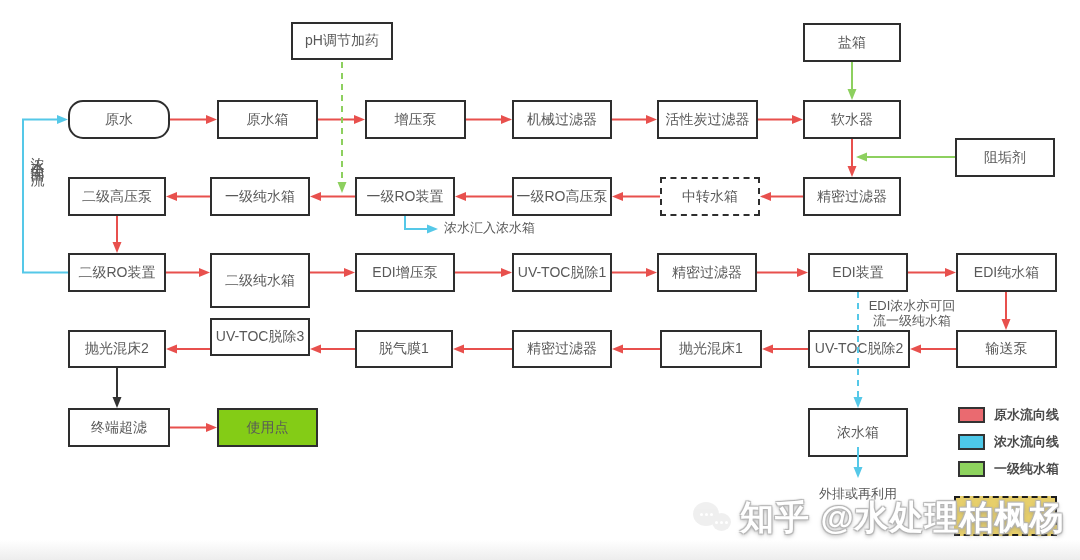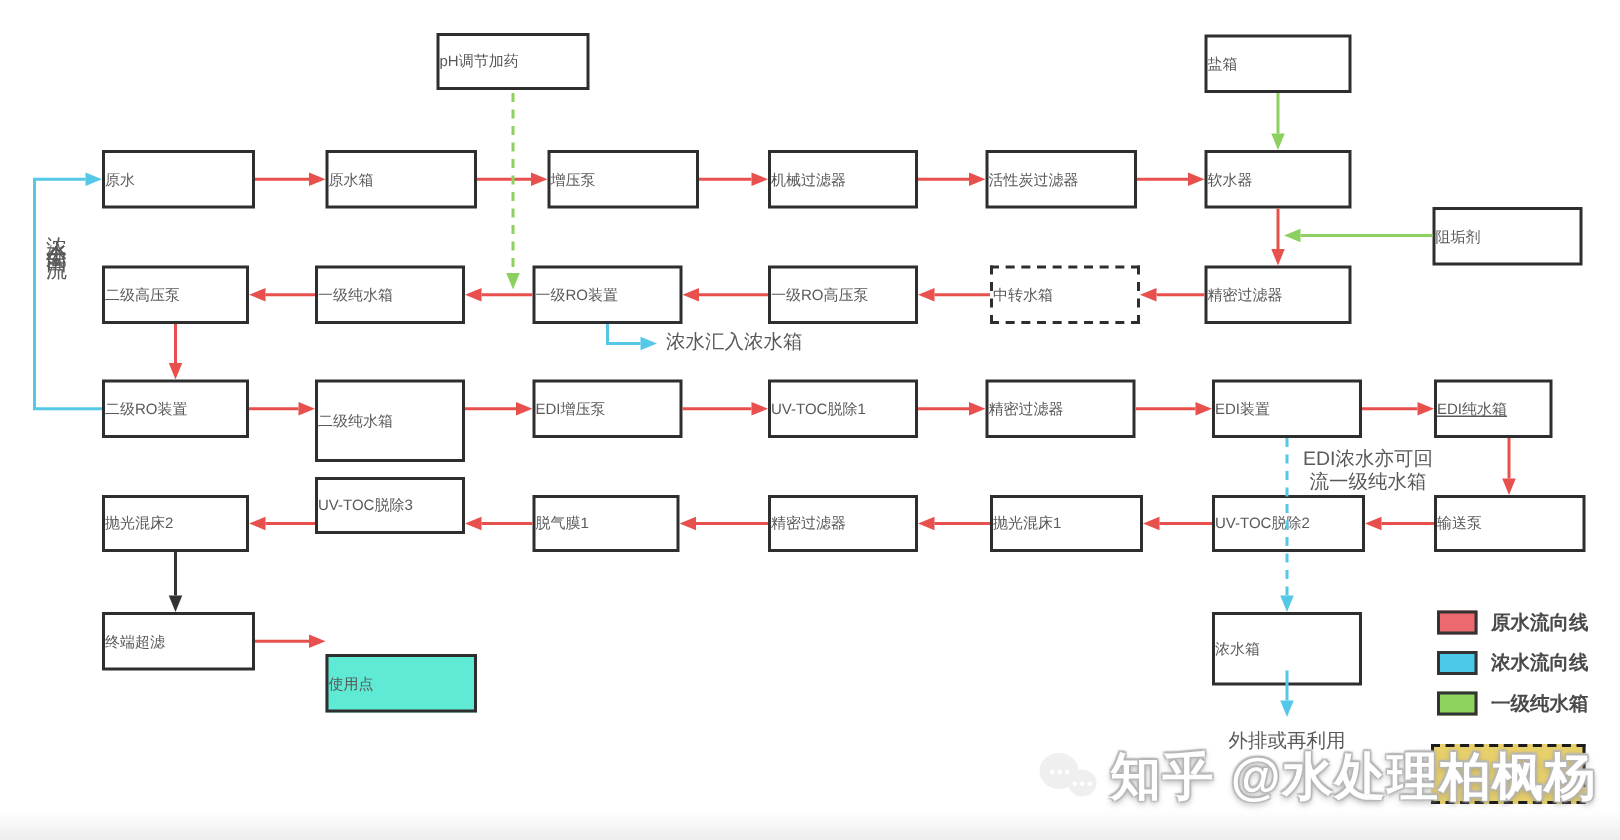--- a/index.html
+++ b/index.html
@@ -1,22 +1,22 @@
 <!DOCTYPE html>
 <html><head>
 <meta charset="utf-8">
 <style>
   html,body{margin:0;padding:0;background:#fff;}
   #stage{position:relative;width:1080px;height:560px;background:#ffffff;overflow:hidden;
          font-family:"Liberation Sans","DejaVu Sans",sans-serif;}
   .node{position:absolute;box-sizing:border-box;border:2px solid #2e2e2e;background:#ffffff;
-        display:flex;align-items:center;justify-content:flex-start;font-size:10px;color:#595959;
+        display:flex;align-items:center;justify-content:center;font-size:14px;color:#595959;
         text-align:center;z-index:1;}
   .node.dashed{border-style:dashed;}
-  .node.filled{background:#5eead4;margin-top:28px;}
+  .node.filled{background:#84cc16;}
   #edges{position:absolute;left:0;top:0;width:1080px;height:560px;z-index:2;pointer-events:none;}
   .anno{position:absolute;font-size:13px;color:#595959;white-space:pre-line;z-index:3;line-height:1.15;}
   .anno.vertical{writing-mode:vertical-rl;text-orientation:upright;font-size:14px;letter-spacing:3px;}
   .anno.center{text-align:center;}
   #legend{position:absolute;left:958px;top:407px;z-index:1;}
   .legend-item{display:flex;align-items:center;gap:9px;margin-bottom:11px;height:16px;}
   .swatch{width:27px;height:16px;border:2px solid #333;box-sizing:border-box;flex:0 0 auto;}
   .legend-label{font-size:13px;color:#4a4a4a;font-weight:bold;white-space:nowrap;}
   #yellow-box{position:absolute;left:954px;top:496px;width:103px;height:40px;box-sizing:border-box;
               background:#e7cf6b;border:2px dashed #1c1c1c;z-index:3;}
@@ -39,21 +39,21 @@
 <div id="stage">
   <div id="bottom-fade"></div>
 
   <div id="nodes-layer">
       <div class="node" style="left: 291px; top: 22px; width: 102px; height: 38px;">
         <span>pH调节加药</span>
       </div>
       <div class="node" style="left: 803px; top: 23px; width: 98px; height: 39px;">
         <span>盐箱</span>
       </div>
-      <div class="node" style="left: 68px; top: 100px; width: 102px; height: 39px;">
+      <div class="node" style="left: 68px; top: 100px; width: 102px; height: 39px; border-radius: 15px;">
         <span>原水</span>
       </div>
       <div class="node" style="left: 217px; top: 100px; width: 101px; height: 39px;">
         <span>原水箱</span>
       </div>
       <div class="node" style="left: 365px; top: 100px; width: 101px; height: 39px;">
         <span>增压泵</span>
       </div>
       <div class="node" style="left: 512px; top: 100px; width: 100px; height: 39px;">
         <span>机械过滤器</span>
@@ -96,21 +96,21 @@
       </div>
       <div class="node" style="left: 512px; top: 253px; width: 100px; height: 39px;">
         <span>UV-TOC脱除1</span>
       </div>
       <div class="node" style="left: 657px; top: 253px; width: 100px; height: 39px;">
         <span>精密过滤器</span>
       </div>
       <div class="node" style="left: 808px; top: 253px; width: 100px; height: 39px;">
         <span>EDI装置</span>
       </div>
-      <div class="node" style="left: 956px; top: 253px; width: 79px; height: 39px; text-decoration: underline;">
+      <div class="node" style="left: 956px; top: 253px; width: 101px; height: 39px;">
         <span>EDI纯水箱</span>
       </div>
       <div class="node" style="left: 68px; top: 330px; width: 98px; height: 38px;">
         <span>抛光混床2</span>
       </div>
       <div class="node" style="left: 210px; top: 318px; width: 100px; height: 38px;">
         <span>UV-TOC脱除3</span>
       </div>
       <div class="node" style="left: 355px; top: 330px; width: 98px; height: 38px;">
         <span>脱气膜1</span>

